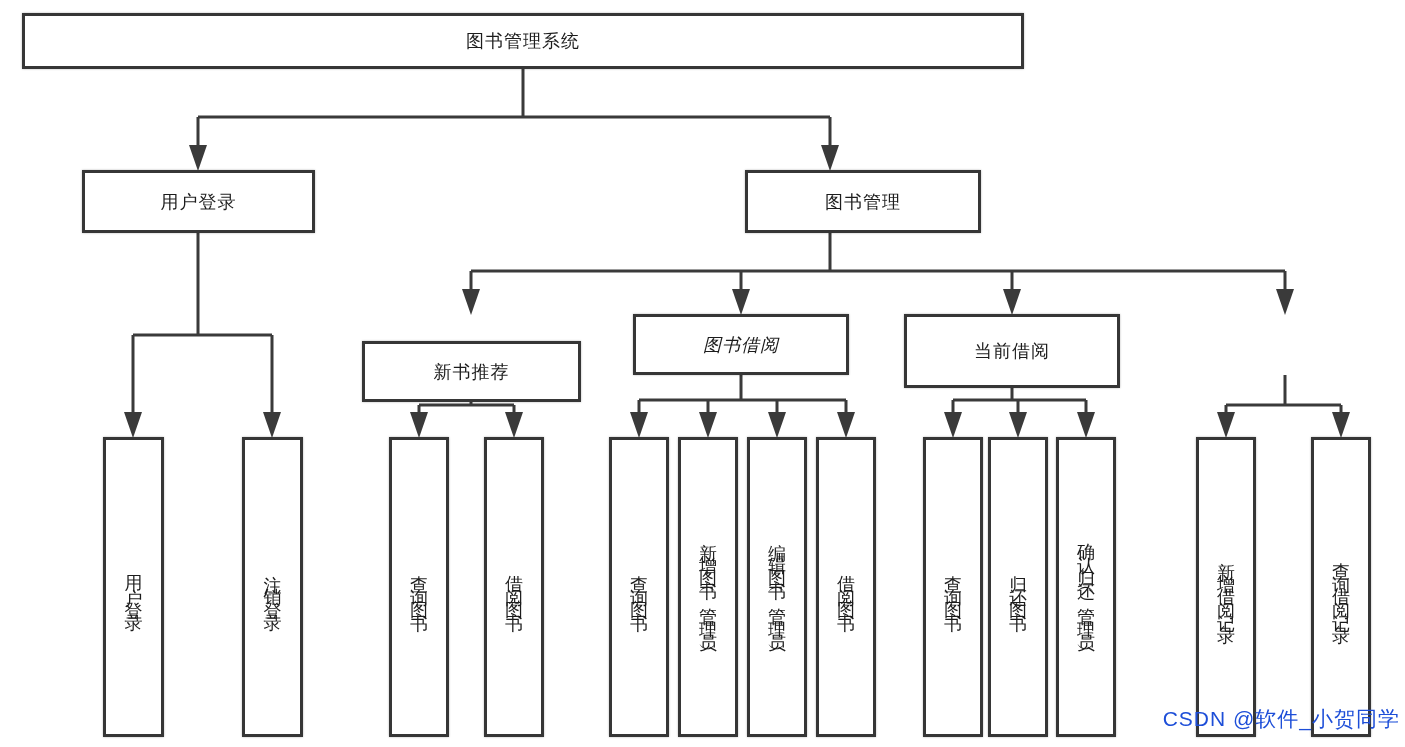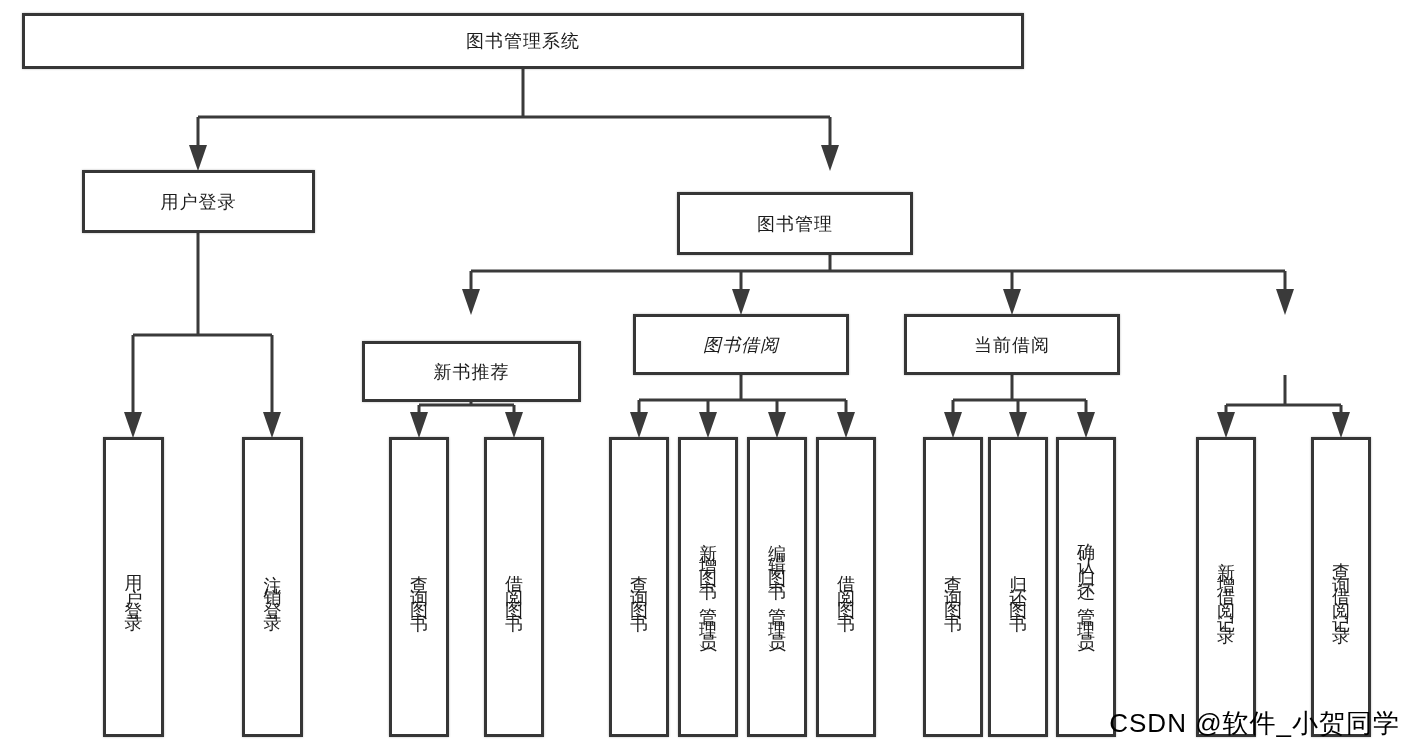--- a/index.html
+++ b/index.html
@@ -47,23 +47,23 @@
     writing-mode: vertical-rl;
     text-orientation: mixed;
     font-size: 18px;
     line-height: 1;
     letter-spacing: 13px;
     color: #1c1c1c;
   }
   .watermark {
     position: absolute;
     right: 5px;
-    bottom: 6px;
-    font-size: 26px;
-    color: #000000;
+    bottom: 14px;
+    font-size: 21px;
+    color: #1d4ed8;
     letter-spacing: 1px;
     z-index: 10;
     white-space: nowrap;
   }
 </style>
 </head>
 <body>
 
 <div class="canvas">
 
@@ -98,31 +98,31 @@
     </g>
   </svg>
 
   <div class="box" style="left:22px; top:13px; width:1002px; height:56px;">
     <span class="htext">图书管理系统</span>
   </div>
 
   <div class="box" style="left:82px; top:170px; width:233px; height:63px;">
     <span class="htext">用户登录</span>
   </div>
-  <div class="box" style="left:677px; top:170px; width:236px; height:63px;margin-top:22px;">
+  <div class="box" style="left:745px; top:170px; width:236px; height:63px;">
     <span class="htext">图书管理</span>
   </div>
 
   <div class="box" style="left:362px; top:314px; width:219px; height:61px;margin-top:27px;">
     <span class="htext">新书推荐</span>
   </div>
   <div class="box" style="left:633px; top:314px; width:216px; height:61px;font-style:italic;">
     <span class="htext">图书借阅</span>
   </div>
-  <div class="box" style="left:904px; top:314px; width:216px; height:61px;text-align:right;">
+  <div class="box" style="left:904px; top:314px; width:216px; height:74px;text-align:right;">
     <span class="htext">当前借阅</span>
   </div>
 
   <div class="box" style="left:103px; top:437px; width:61px; height:300px;">
     <span class="vtext">用户登录</span>
   </div>
   <div class="box" style="left:242px; top:437px; width:61px; height:300px;">
     <span class="vtext">注销登录</span>
   </div>
 

